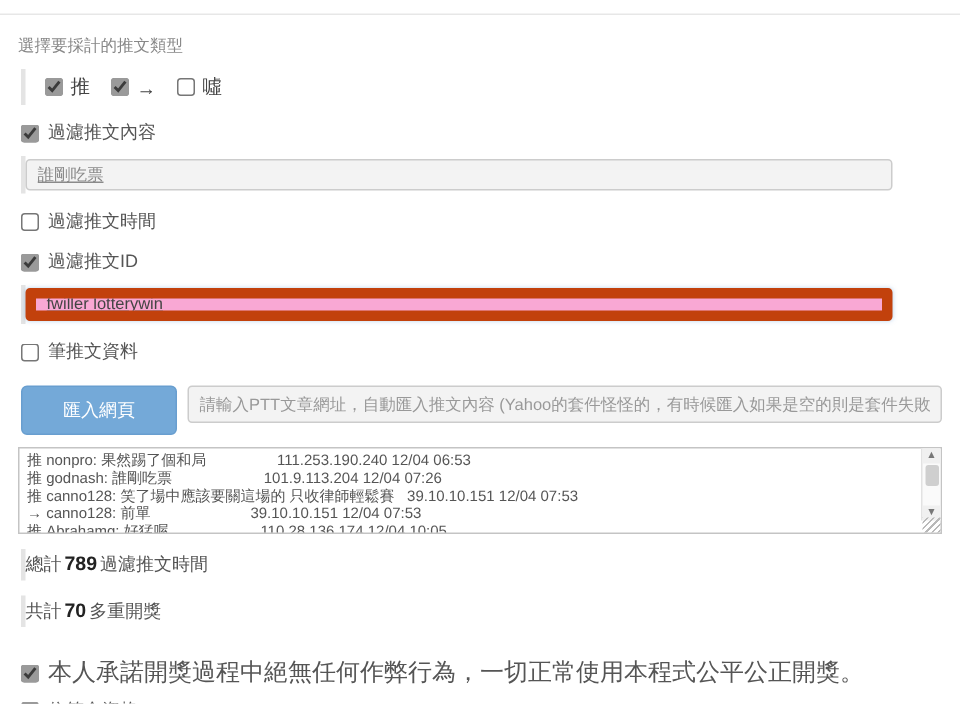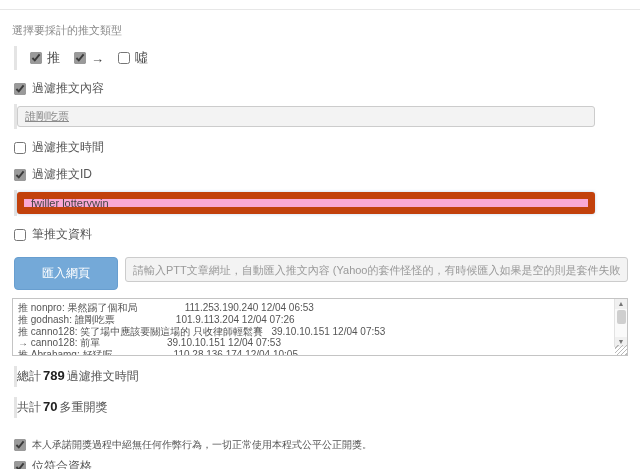--- a/index.html
+++ b/index.html
@@ -46,21 +46,21 @@
   .sb-arrow { font-size: 7px; color: #777; line-height: 10px; width: 100%; text-align: center;
     background: #f0f0f0; }
   .sb-thumb { width: 9px; height: 14px; background: #cfcfcf; border-radius: 2px; margin-top: -12px; }
   .resize-grip { position: absolute; right: 1px; bottom: 1px; width: 12px; height: 10px;
     background: repeating-linear-gradient(135deg, transparent 0 2px, #b9b9b9 2px 3px); }
 
   .total-line { margin-top: 10px; padding: 2px 0; font-size: 12px; color: #555; }
   .total-line .num { font-size: 13px; font-weight: bold; color: #222; padding: 0 2px; margin-top: 34px; }
 
   .promise-row { margin-top: 20px; }
-  .promise-row label { font-size: 10px; }
+  .promise-row label { font-size: 16px; }
   .multi-row { margin-top: 6px; }
 </style>
 </head>
 <body>
 
 <div class="top-divider"></div>
 
 <div class="section-title">選擇要採計的推文類型</div>
 
 <div class="indent push-row">

